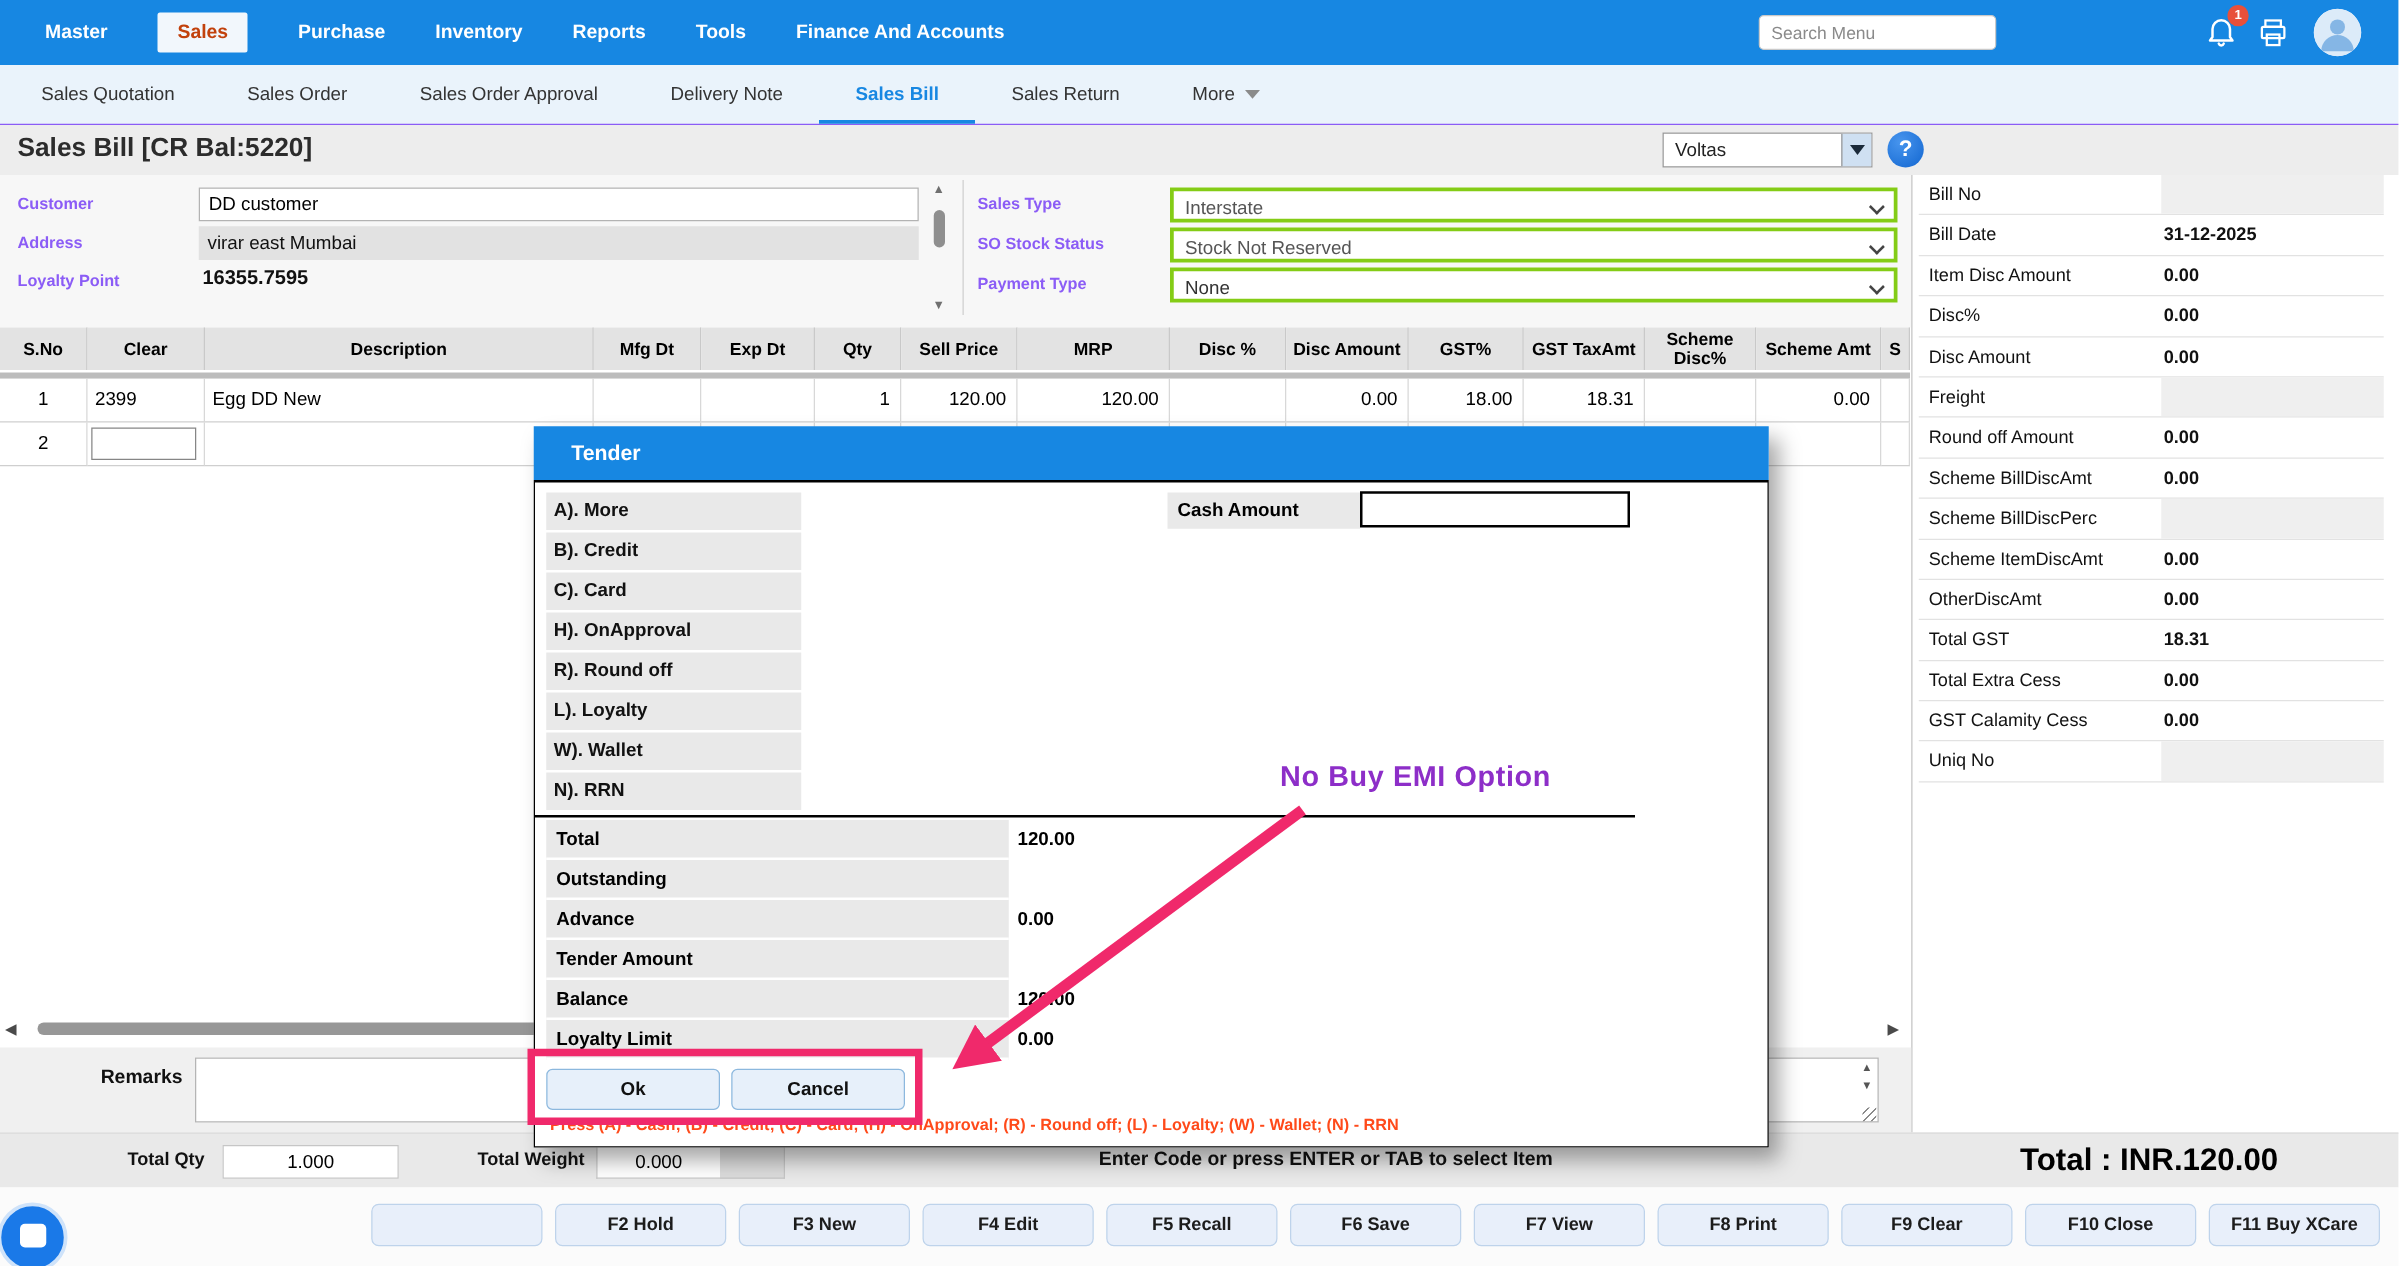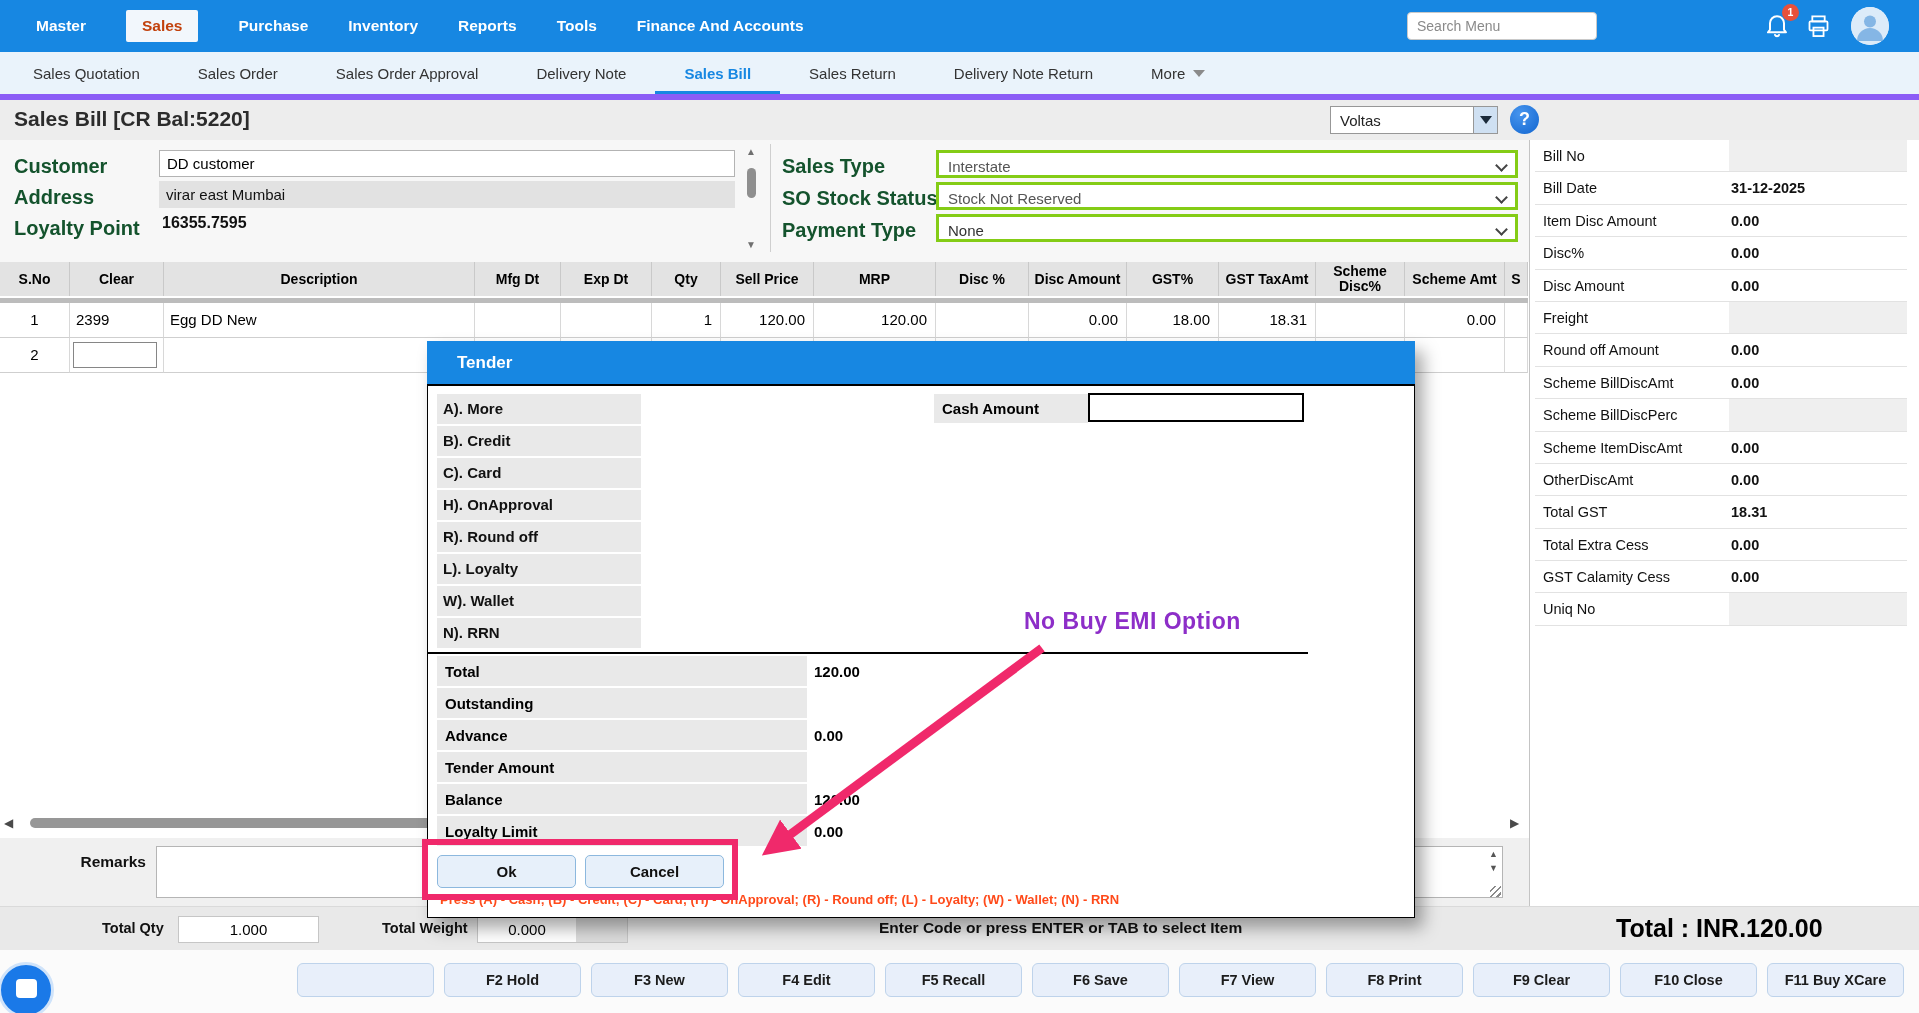--- a/index.html
+++ b/index.html
@@ -18,21 +18,21 @@
   .search::placeholder { color: #8a8a8a; }
   .bell-wrap { position: absolute; left: 364px; top: 10px; width: 32px; height: 34px; cursor: pointer; }
   .badge { position: absolute; right: -4px; top: -6px; min-width: 17px; height: 17px; background: #e8503a;
     color: #fff; font-size: 10.5px; font-weight: 700; border-radius: 50%; text-align: center; line-height: 17px; }
   .printer-wrap { position: absolute; left: 406px; top: 13px; cursor: pointer; }
   .avatar { position: absolute; left: 452px; top: 7px; width: 38px; height: 38px; border-radius: 50%;
     background: #e9f2fb; overflow: hidden; cursor: pointer; }
 
   
   .subnav { position: absolute; top: 52px; left: 0; width: 1919px; height: 48px; background: #eaf3fb;
-    border-bottom: 6px solid #8b5cf6; display: flex; align-items: stretch; padding-left: 4px; }
+    border-bottom: 1px solid #8b5cf6; display: flex; align-items: stretch; padding-left: 4px; }
   .sn { display: flex; align-items: center; padding: 0 29px; font-size: 15px; color: #333; cursor: pointer; white-space: nowrap; }
   .sn.active { color: #1787e2; font-weight: 700; box-shadow: inset 0 -3px 0 #1787e2; }
   .caret-down { width: 0; height: 0; border-left: 6px solid transparent; border-right: 6px solid transparent;
     border-top: 7px solid #8a8a8a; margin-left: 8px; display: inline-block; }
 
   
   .titlebar { position: absolute; top: 100px; left: 0; width: 1919px; height: 40px; background: #ededed; }
   .titlebar h1 { position: absolute; left: 14px; top: 7px; font-size: 21px; font-weight: 700; color: #2c2c2c; }
   .brand-combo { position: absolute; left: 1330px; top: 6px; width: 168px; height: 28px; background: #fff;
     border: 1px solid #979797; display: flex; cursor: pointer; }
@@ -40,21 +40,21 @@
   .combo-btn { width: 24px; background: #cfe0f2; border-left: 1px solid #979797;
     display: flex; align-items: center; justify-content: center; }
   .tri-down { width: 0; height: 0; border-left: 6px solid transparent; border-right: 6px solid transparent;
     border-top: 8px solid #1b2a3a; }
   .help-btn { position: absolute; left: 1510px; top: 5px; width: 29px; height: 29px; border-radius: 50%;
     background: radial-gradient(circle at 35% 30%, #4795ee, #1266d0); color: #fff; font-weight: 700;
     font-size: 18px; text-align: center; line-height: 29px; cursor: pointer; }
 
   
   .form-strip { position: absolute; top: 140px; left: 0; width: 1529px; height: 122px; background: #f7f7f7; }
-  .f-label { position: absolute; font-weight: 700; font-size: 20px; color: #14532d; }
+  .f-label { position: absolute; font-weight: 700; font-size: 13px; color: #8b5cf6; }
   .cust-input { position: absolute; left: 159px; top: 10px; width: 576px; height: 27px; border: 1px solid #b3b3b3;
     background: #fff; font-size: 15px; padding: 0 7px; font-family: "Liberation Sans", sans-serif; }
   .addr-box { position: absolute; left: 159px; top: 41px; width: 576px; height: 27px; background: #e2e2e2;
     font-size: 15px; padding: 5px 7px 0; color: #111; }
   .loyalty-val { position: absolute; left: 162px; top: 74px; font-size: 16px; font-weight: 700; color: #111; }
   .vscroll { position: absolute; left: 744px; top: 6px; width: 15px; height: 104px; }
   .vs-arrow { position: absolute; left: 2px; font-size: 10px; color: #707070; cursor: pointer; }
   .vs-thumb { position: absolute; left: 3px; top: 22px; width: 9px; height: 30px; background: #8f8f8f; border-radius: 5px; cursor: pointer; }
   .form-div { position: absolute; left: 770px; top: 4px; height: 108px; border-left: 1px solid #cfcfcf; }
   .mid-select { position: absolute; left: 936px; width: 582px; height: 28px; border: 3px solid #84cc16;
@@ -195,21 +195,20 @@
     </div>
   </header>
 
   <nav class="subnav">
     <span class="sn">Sales Quotation</span>
     <span class="sn">Sales Order</span>
     <span class="sn">Sales Order Approval</span>
     <span class="sn">Delivery Note</span>
     <span class="sn active">Sales Bill</span>
     <span class="sn">Sales Return</span>
-    <span class="sn">Delivery Note Return</span>
     <span class="sn">
       <span>More</span>
       <i class="caret-down"></i>
     </span>
   </nav>
 
   <div class="titlebar">
     <h1>Sales Bill [CR Bal:5220]</h1>
     <div class="brand-combo">
       <span class="brand-text">Voltas</span>

